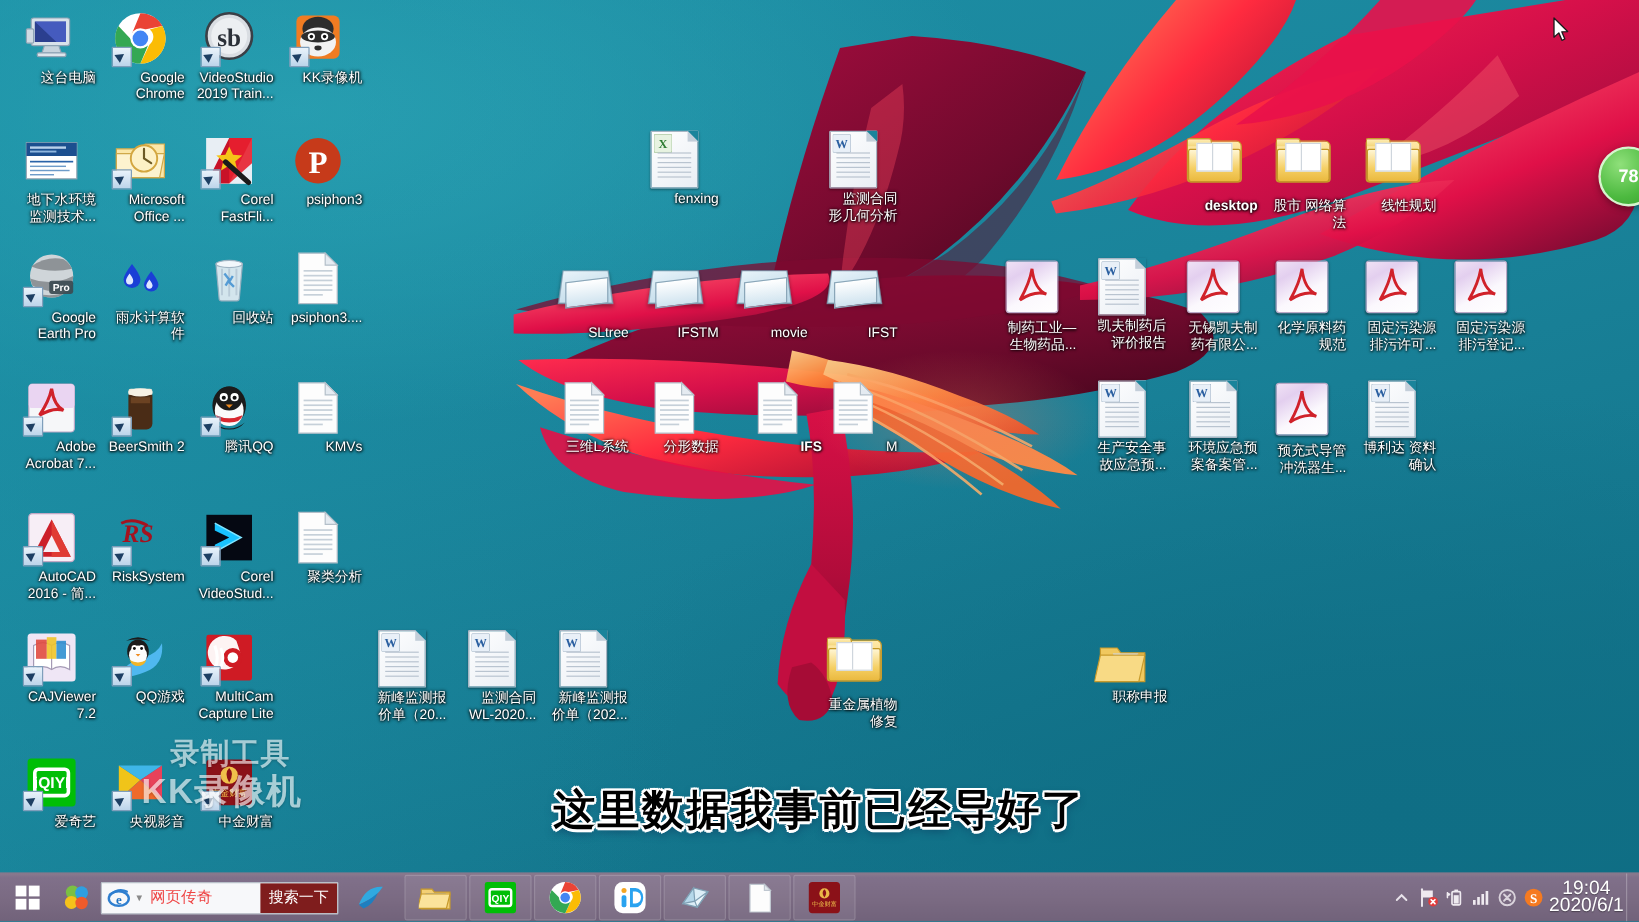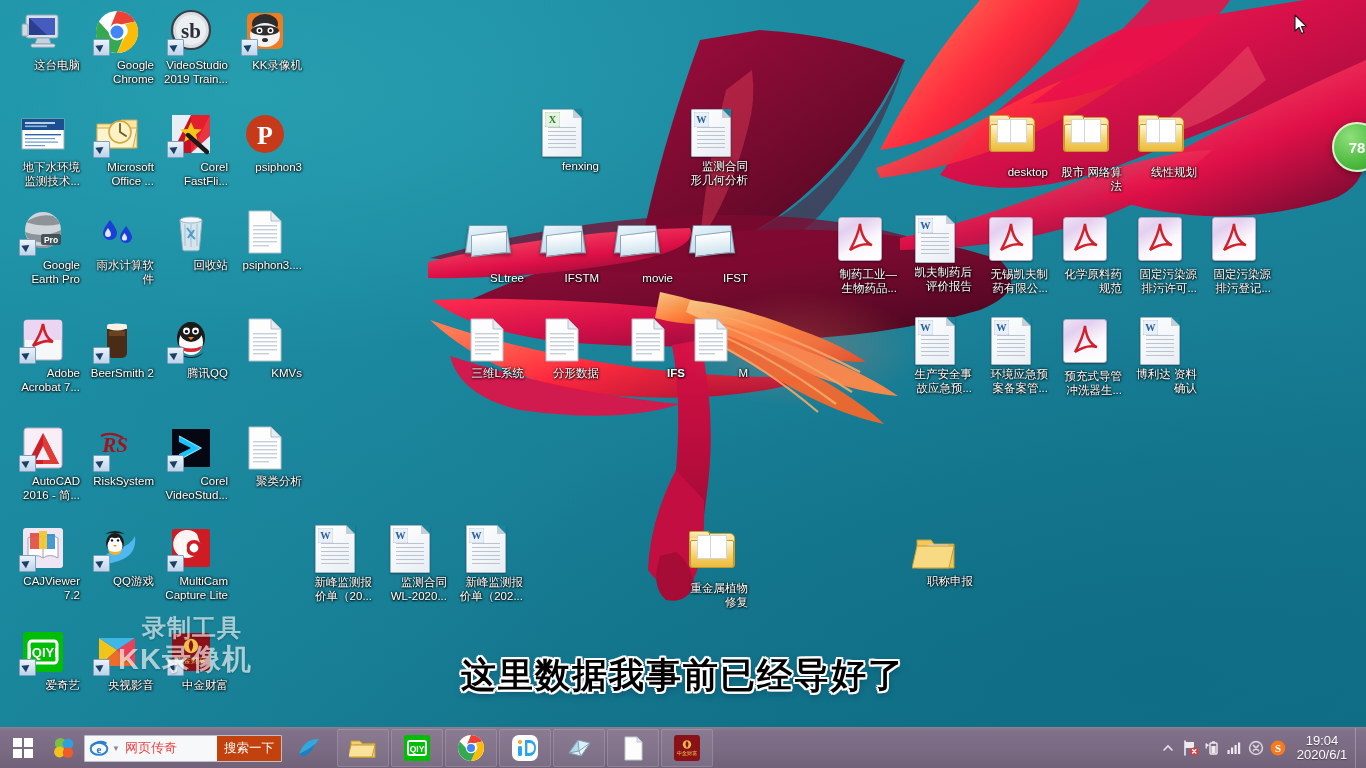--- a/index.html
+++ b/index.html
@@ -108,31 +108,31 @@
   .winlogo{width:20px;height:20px;display:grid;grid-template-columns:1fr 1fr;grid-template-rows:1fr 1fr;gap:2px;}
   .winlogo i{background:#fff;display:block;}
 
   .tb-quick{width:36px;height:40px;display:flex;align-items:center;justify-content:center;}
 
   #searchbox{width:196px;height:25px;margin-left:2px;display:flex;align-items:center;
     background:#f7f8fa;border:1px solid #b9c0c9;border-radius:1px;overflow:hidden;}
   #searchbox .ie{width:20px;height:20px;margin-left:4px;flex:0 0 auto;}
   #searchbox .txt{flex:1;font-size:13px;color:#ef4444;padding-left:5px;
     white-space:nowrap;overflow:hidden;}
-  #searchbox .btn{background:#c2410c;color:#fff;font-size:12.5px;height:25px;line-height:25px;
+  #searchbox .btn{background:#7f1d1d;color:#fff;font-size:12.5px;height:25px;line-height:25px;
     padding:0 7px;flex:0 0 auto;cursor:default;}
 
   .tbapp{width:50px;height:36px;margin:0 1px;display:flex;align-items:center;justify-content:center;
     border:1px solid rgba(255,255,255,.14);background:rgba(255,255,255,.07);border-radius:2px;cursor:default;}
   .tbapp.plain{border-color:transparent;background:transparent;}
   .tbapp .aicon{width:28px;height:28px;position:relative;}
 
   #tray{margin-left:auto;display:flex;align-items:center;height:40px;padding-right:2px;}
   #tray .titem{width:22px;height:40px;display:flex;align-items:center;justify-content:center;cursor:default;}
-  #clock{width:66px;text-align:center;color:#fff;font-size:13px;line-height:14px;cursor:default;
+  #clock{width:66px;text-align:center;color:#fff;font-size:16px;line-height:14px;cursor:default;
     text-shadow:0 1px 1px rgba(0,0,0,.4);}
   #showdesk{width:8px;height:40px;border-left:1px solid rgba(255,255,255,.25);}
 </style>
 </head>
 <body>
 
 <div id="wallpaper">
   <div class="wp-grad"></div>
   <div class="wp-grad2"></div>
   <svg id="flower" viewBox="0 0 1366 768" preserveAspectRatio="none">
@@ -635,21 +635,21 @@
             <rect x="12" y="17" width="24" height="1.4"></rect>
             <rect x="12" y="21" width="24" height="1.4"></rect>
       <rect x="12" y="25" width="24" height="1.4"></rect>
             <rect x="12" y="29" width="24" height="1.4"></rect>
       <rect x="12" y="33" width="24" height="1.4"></rect>
             <rect x="12" y="37" width="16" height="1.4"></rect>
           </g>
         </svg></div>
       <div class="lbl">M</div>
     </div>
-    <div class="dicon" style="left: 974px; top: 108px;">
+    <div class="dicon" style="left: 974px; top: 108px; font-weight: bold;">
       <div class="glyph">
         <div class="ic-folder">
           <span class="back"></span>
           <span class="tab"></span>
       <span class="front"></span>
           <span class="papers"></span>
         </div>
       </div>
       <div class="lbl">desktop</div>
     </div>

